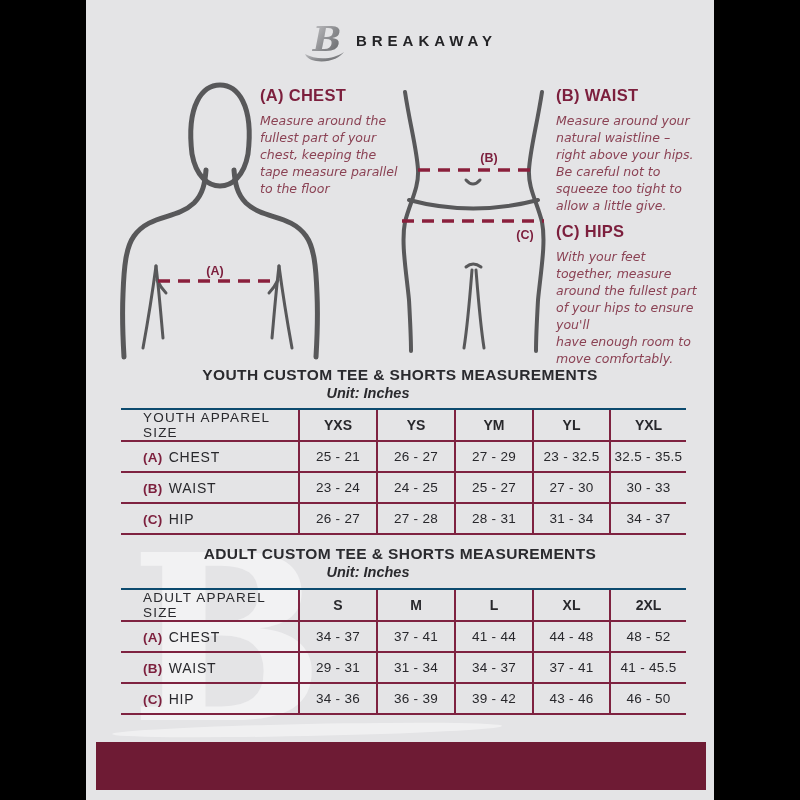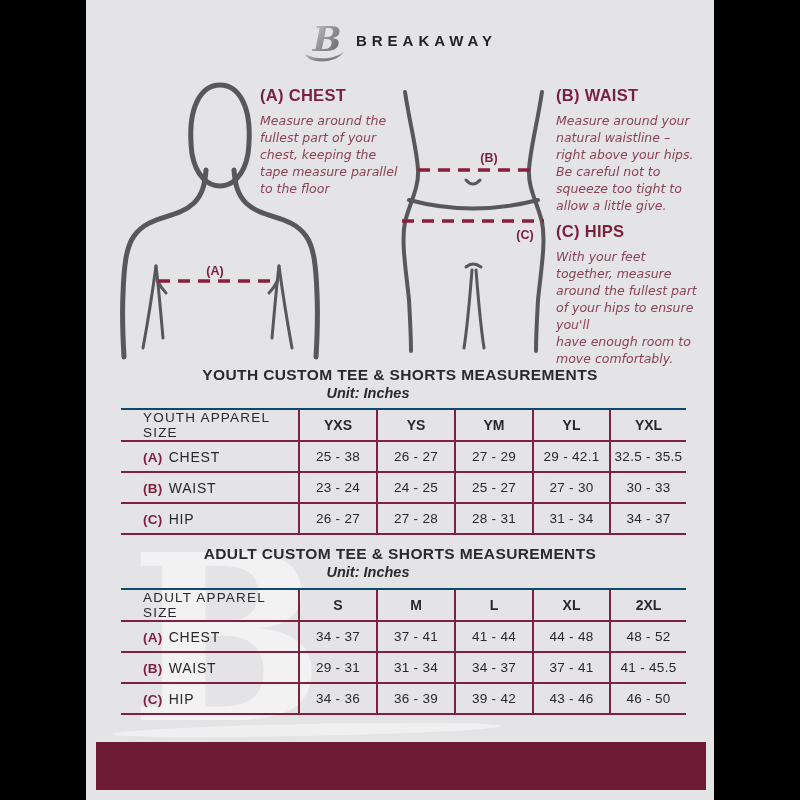--- a/index.html
+++ b/index.html
@@ -192,24 +192,24 @@
             <th>YXS</th>
             <th>YS</th>
             <th>YM</th>
             <th>YL</th>
             <th>YXL</th>
           </tr>
         </thead>
         <tbody>
           <tr>
             <td class="lbl"><span class="key">(A)</span><span class="rname">CHEST</span></td>
-            <td>25 - 38</td>
+            <td>25 - 21</td>
             <td>26 - 27</td>
             <td>27 - 29</td>
-            <td>29 - 42.1</td>
+            <td>23 - 32.5</td>
             <td>32.5 - 35.5</td>
           </tr>
           <tr>
             <td class="lbl"><span class="key">(B)</span><span class="rname">WAIST</span></td>
             <td>23 - 24</td>
             <td>24 - 25</td>
             <td>25 - 27</td>
             <td>27 - 30</td>
             <td>30 - 33</td>
           </tr>

